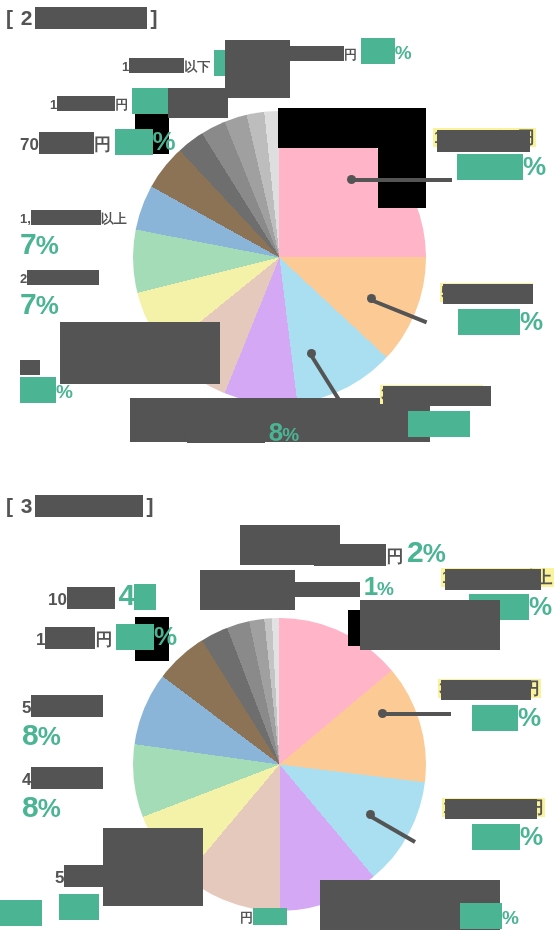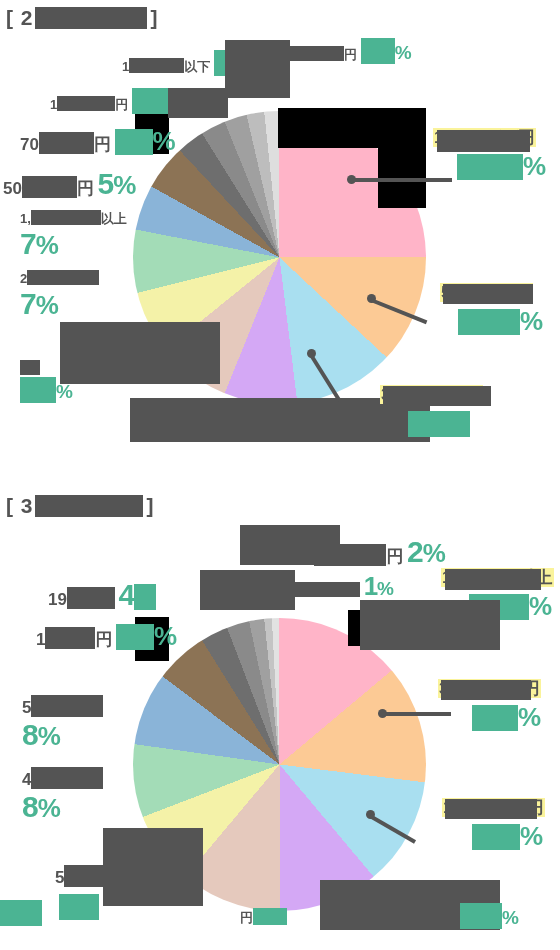--- a/index.html
+++ b/index.html
@@ -114,42 +114,42 @@
     <span class="redact" style="width:72px;"></span><span>円</span>
     <span class="pct-redact" style="width:34px;"></span><span class="pct-sm">%</span>
   </div>
 
 
   <div class="callout" style="left:20px;top:127px;">
     <span style="font-size:17px;">70</span><span class="redact big" style="width:55px;"></span><span style="font-size:17px;">円</span>
     <span class="pct-redact" style="width:38px;"></span><span class="pct">%</span>
   </div>
 
-  <div class="callout" style="left:3px;top:167px;">
-    <span style="font-size:17px;">50</span><span class="redact big" style="width:55px;"></span><span style="font-size:17px;">円</span>
-    <span class="pct-lg">5</span><span class="pct">%</span>
-  </div>
 
   <div class="callout" style="left:20px;top:210px;">
     <span>1,</span><span class="redact" style="width:70px;"></span><span>以上</span><br>
     <span class="pct-lg">7</span><span class="pct">%</span>
   </div>
 
   <div class="callout" style="left:20px;top:270px;">
     <span>2</span><span class="redact" style="width:72px;"></span><br>
     <span class="pct-lg">7</span><span class="pct">%</span>
   </div>
 
   <div class="greybox" style="left:60px;top:322px;width:95px;height:46px;"></div>
   <div class="callout" style="left:20px;top:360px;">
     <span class="redact" style="width:20px;"></span><br>
     <span class="pct-redact" style="width:36px;"></span><span class="pct-sm">%</span>
   </div>
 
   <div class="greybox" style="left:130px;top:398px;width:300px;height:44px;"></div>
+  <div class="callout" style="left:180px;top:418px;">
+    <span>4</span><span class="redact" style="width:78px;"></span>
+    <span class="pct">8</span><span class="pct-sm">%</span>
+  </div>
 
   <div class="leader-dot" style="left:347px;top:175px;"></div>
   <div class="leader" style="left:352px;top:178px;width:100px;height:4px;"></div>
   <div class="callout" style="left:433px;top:128px;">
     <span class="hl">101~200万円</span><br>
     <span class="pct-redact" style="width:66px;margin-left:24px;margin-top:6px;"></span><span class="pct">%</span>
   </div>
   <div class="greybox" style="left:437px;top:130px;width:93px;height:22px;"></div>
 
   <div class="leader-dot" style="left:367px;top:294px;"></div>
@@ -193,21 +193,21 @@
         #a0a0a0 348deg 354deg,
         #c4c4c4 354deg 357deg,
         #e2e2e2 357deg 360deg);"></div>
   </div>
 
   <div class="blackbox" style="left:135px;top:137px;width:34px;height:44px;"></div>
   <div class="blackbox" style="left:348px;top:130px;width:80px;height:36px;"></div>
 
 
   <div class="callout" style="left:48px;top:98px;">
-    <span style="font-size:17px;">19</span><span class="redact big" style="width:48px;"></span>
+    <span style="font-size:17px;">10</span><span class="redact big" style="width:48px;"></span>
     <span class="pct-lg">4</span><span class="pct-redact" style="width:22px;"></span>
   </div>
 
   <div class="callout" style="left:36px;top:142px;">
     <span style="font-size:17px;">1</span><span class="redact big" style="width:50px;"></span><span style="font-size:17px;">円</span>
     <span class="pct-redact" style="width:38px;"></span><span class="pct">%</span>
   </div>
 
   <div class="callout" style="left:305px;top:55px;">
     <span style="font-size:17px;">6</span><span class="redact big" style="width:72px;"></span><span style="font-size:17px;">円</span>

